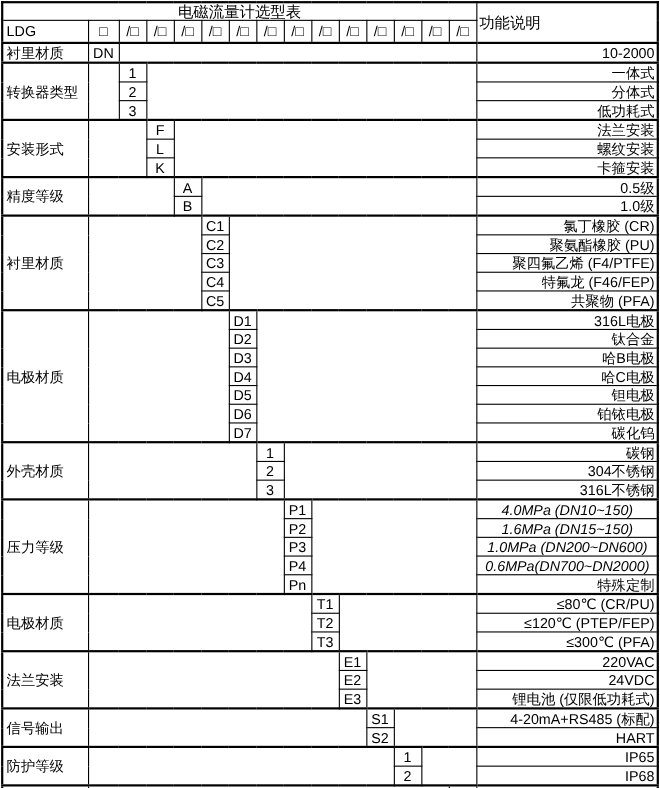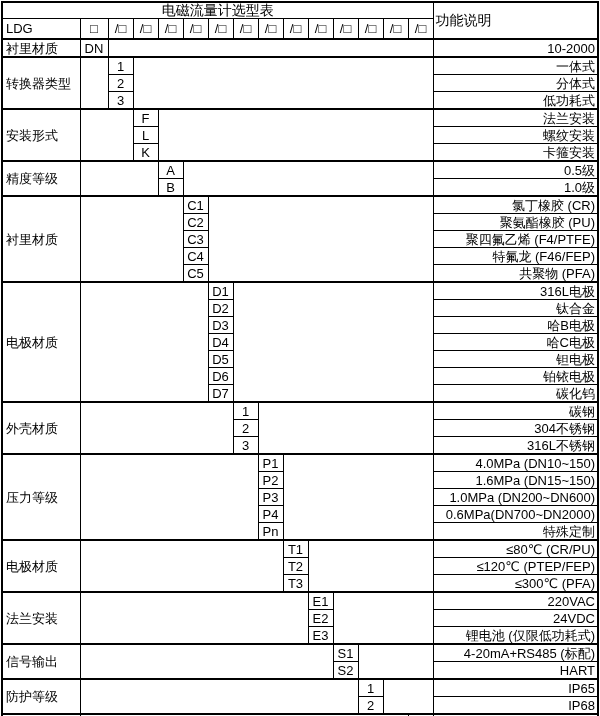--- a/index.html
+++ b/index.html
@@ -23,21 +23,21 @@
     white-space:nowrap;
     height:16px;
   }
   tr.block-start > td{border-top:2px solid #000000;}
   table{border:2px solid #000000;}
   td.title{text-align:center;font-size:14px;}
   td.fnhead{font-size:14px;}
   td.lbl{text-align:left;padding-left:3px;margin-left:44px;}
   td.code{text-align:center;padding:0;}
   td.fn{text-align:right;}
-  td.fn.left{text-align:right;padding-left:3px;}
+  td.fn.left{text-align:center;padding-left:3px;font-style:italic;}
   td.sp{padding:0;}
   tr.model-row td{height:19px;}
   tr.title-row td{height:15px;}
 </style>
 </head>
 <body>
 
 <table>
   <colgroup>
     <col style="width:78px">

